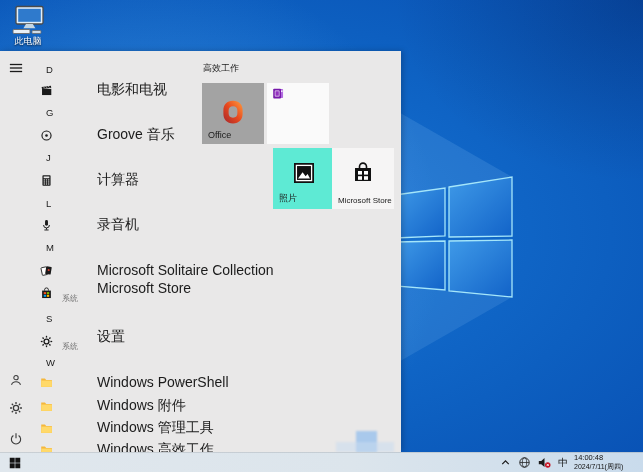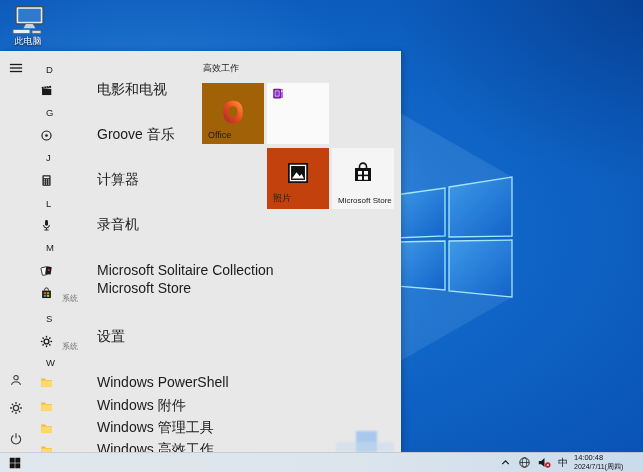--- a/index.html
+++ b/index.html
@@ -338,21 +338,21 @@
           <svg viewBox="0 0 16 16">
             <polyline points="4,6 8,10 12,6" fill="none" stroke="#5c5c5c" stroke-width="1.4"></polyline>
           </svg>
         </span>
     </div>
   </div>
 
   <div class="tile-area">
     <div class="tile-group-title">高效工作</div>
 
-    <div class="tile" style="left:4px;top:32px;background:#a16207">
+    <div class="tile" style="left:4px;top:32px;background:#a3a3a3">
       <span class="tile-icon-center" style="width:28px;height:28px;top:15px">
         <svg viewBox="0 0 32 32">
             <defs>
               <linearGradient id="og" x1="0" y1="1" x2="1" y2="0">
                 <stop offset="0" stop-color="#a4262c"></stop>
                 <stop offset="0.5" stop-color="#e8491f"></stop>
                 <stop offset="1" stop-color="#ff9f3e"></stop>
               </linearGradient>
             </defs>
             <path fill-rule="evenodd" fill="url(#og)" d="M16 3c7 0 11 4.5 11 11v4c0 6.5-4 11-11 11S5 24.5 5 18v-4C5 7.5 9 3 16 3zm0 6.5c-3.5 0-5 2-5 5v3c0 3 1.5 5 5 5s5-2 5-5v-3c0-3-1.5-5-5-5z"></path>
@@ -366,21 +366,21 @@
         <svg viewBox="0 0 16 16">
             <rect x="9" y="2.6" width="4.6" height="10.8" rx="0.8" fill="#b069df"></rect>
             <rect x="10.6" y="4.2" width="2.4" height="2" fill="#fff" opacity="0.85"></rect>
             <rect x="1.5" y="2" width="9.6" height="12" rx="1.1" fill="#7719aa"></rect>
             <rect x="3.4" y="4.4" width="5.8" height="7.2" rx="0.5" fill="#fff" opacity="0.9"></rect>
             <rect x="4.2" y="5.2" width="4.2" height="5.6" fill="#9332bf"></rect>
           </svg>
       </span>
     </div>
 
-    <div class="tile" style="left:69px;top:97px;background:#c2410c">
+    <div class="tile" style="left:75px;top:97px;background:#5eead4">
       <span class="tile-icon-center" style="width:24px;height:24px">
         <svg viewBox="0 0 24 24">
             <rect x="2" y="2" width="20" height="20" fill="#111"></rect>
             <rect x="4.4" y="4.4" width="15.2" height="15.2" fill="#111" stroke="#fff" stroke-width="1.3"></rect>
             <path d="M6 17.5 l4.6-6.2 3 4 2-2.4 2.4 4.6 z" fill="#fff"></path>
           </svg>
       </span>
       <span class="tile-label">照片</span>
     </div>
 

